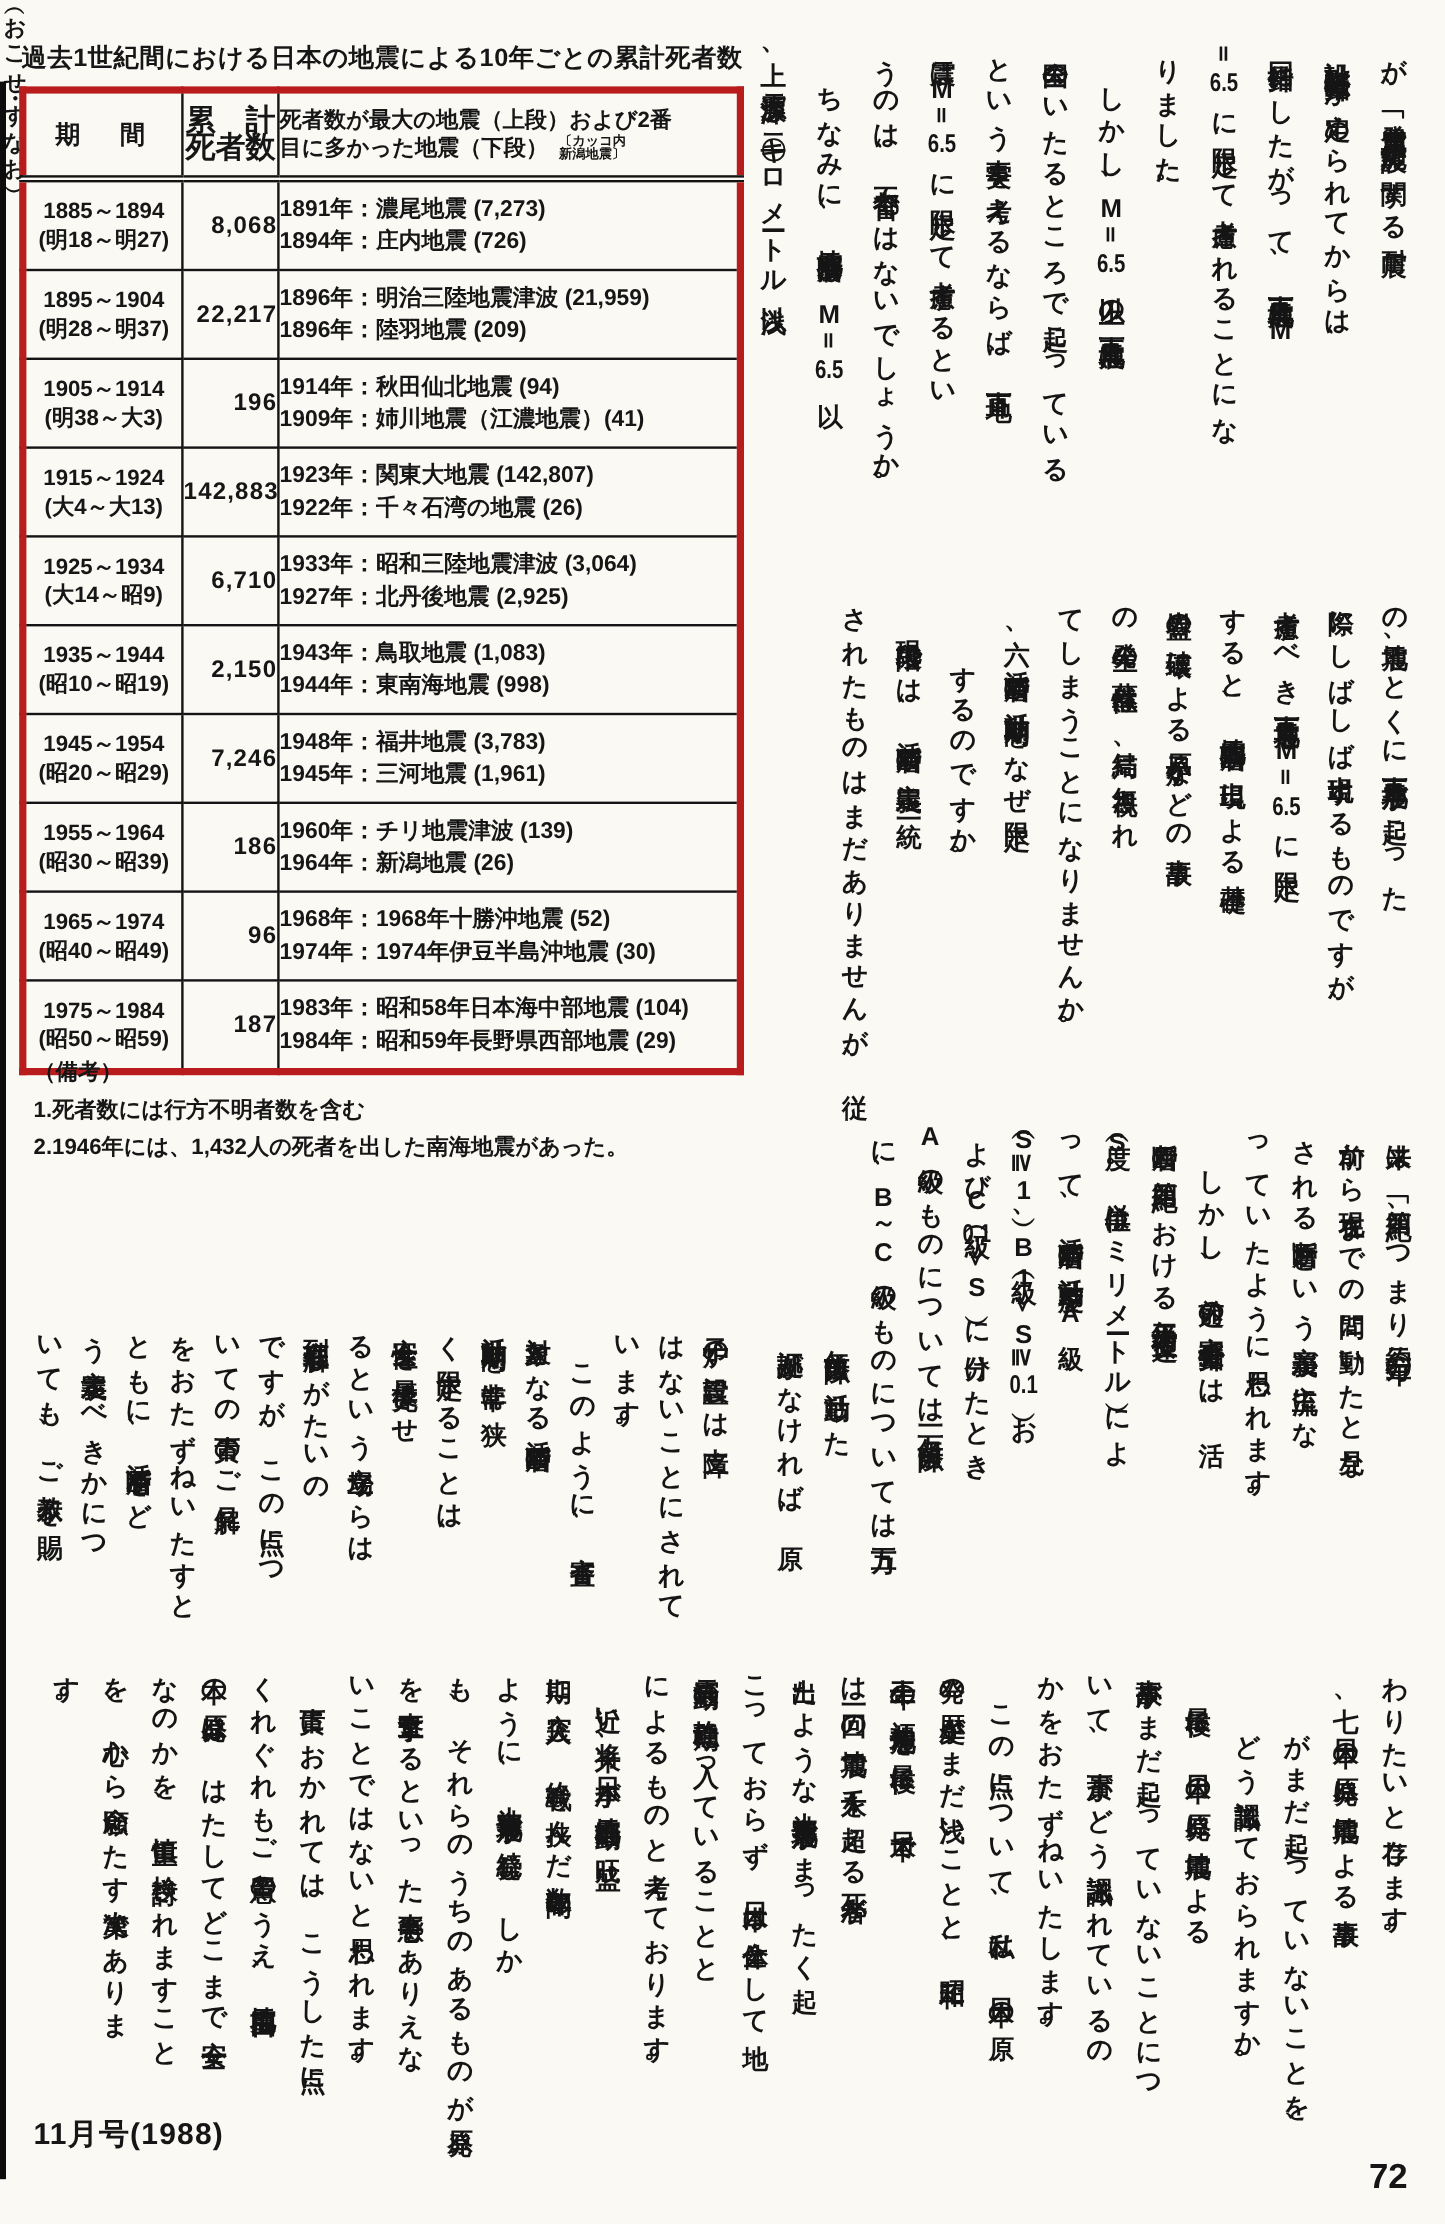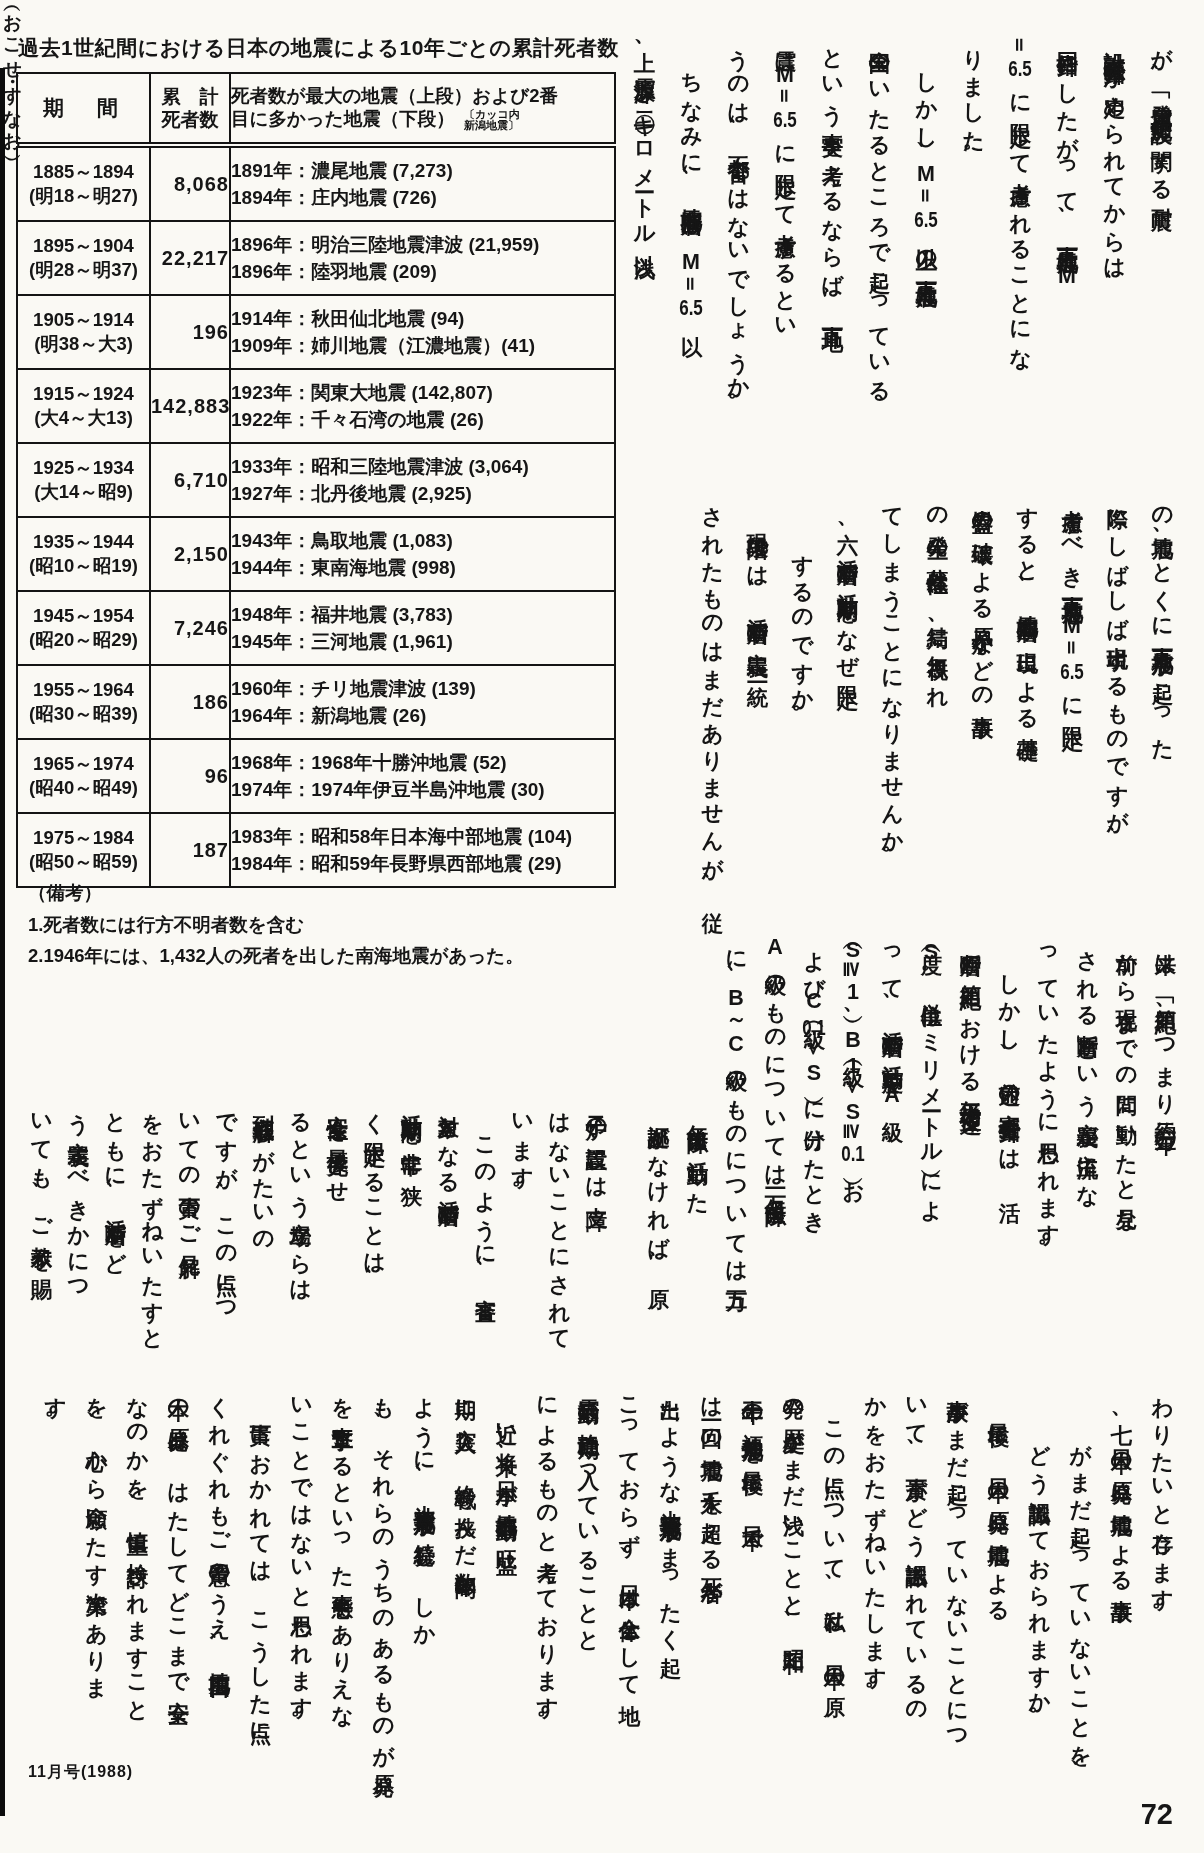--- a/index.html
+++ b/index.html
@@ -10,29 +10,29 @@
     font-weight:700;
   }
   
   .scan-edge{position:absolute;left:0;top:68px;width:5px;height:1748px;background:#0c0c0c;}
 
   
   .tbl-title{position:absolute;left:18px;top:34px;font-size:21px;font-weight:700;letter-spacing:0.5px;}
   table.deaths{
     position:absolute;left:16px;top:72px;width:598px;
     border-collapse:collapse;table-layout:fixed;
-    border:1px solid #b91c1c;
+    border:6px solid #b91c1c;
   }
   table.deaths th,table.deaths td{
     border:2.5px solid #141414;padding:0;vertical-align:middle;
   }
   table.deaths thead th{border-bottom:6px double #141414;height:68px;}
   col.c1{width:133px}col.c2{width:80px}col.c3{width:385px}
   .h-period{font-size:21px;letter-spacing:6px;text-align:center;}
-  .h-total{font-size:19px;text-align:center;line-height:23px;}
+  .h-total{font-size:25px;text-align:center;line-height:23px;}
   .h-quakes{font-size:18.5px;text-align:left;padding-left:8px;line-height:23px;}
   .hq-note{display:inline-block;font-size:11px;line-height:11.5px;vertical-align:middle;margin-left:4px;}
   table.deaths tbody td{height:72px;}
   td.c-period{text-align:center;font-size:18.5px;line-height:24px;}
   td.c-total{text-align:right;font-size:20px;padding-right:7px;letter-spacing:1px;margin-left:28px;}
   td.c-quakes{font-size:19px;line-height:27px;padding-left:13px;text-align:left;}
   .notes{position:absolute;left:18px;top:872px;width:596px;}
   .notes p{margin:10px;font-size:18.5px;line-height:21.5px;font-weight:700;}
 
   
@@ -46,21 +46,21 @@
   #tier3r{top:936px;right:20px;height:410px;}
   #tier3r p{line-height:39px;}
   #tier3r p.pushed{text-indent:172px;}
   #tier3l{top:1098px;left:14px;width:600px;height:250px;}
   #tier3l p{line-height:37px;}
   #tier4{top:1382px;right:22px;height:430px;}
   #tier4 p{line-height:41px;}
   #author{left:18px;top:1582px;height:230px;writing-mode:vertical-rl;font-size:18.5px;letter-spacing:2px;font-weight:700;}
 
   
-  .footer-issue{position:absolute;left:28px;top:1762px;font-size:16px;font-weight:600;letter-spacing:1px;}
+  .footer-issue{position:absolute;left:28px;top:1762px;font-size:25px;font-weight:600;letter-spacing:1px;}
   .footer-page{position:absolute;right:31px;top:1798px;font-size:29px;font-weight:700;}
 </style>
 </head>
 <body>
 
 <div class="scan-edge"></div>
 
 <div class="tbl-title">過去1世紀間における日本の地震による10年ごとの累計死者数</div>
 
 <table class="deaths">

